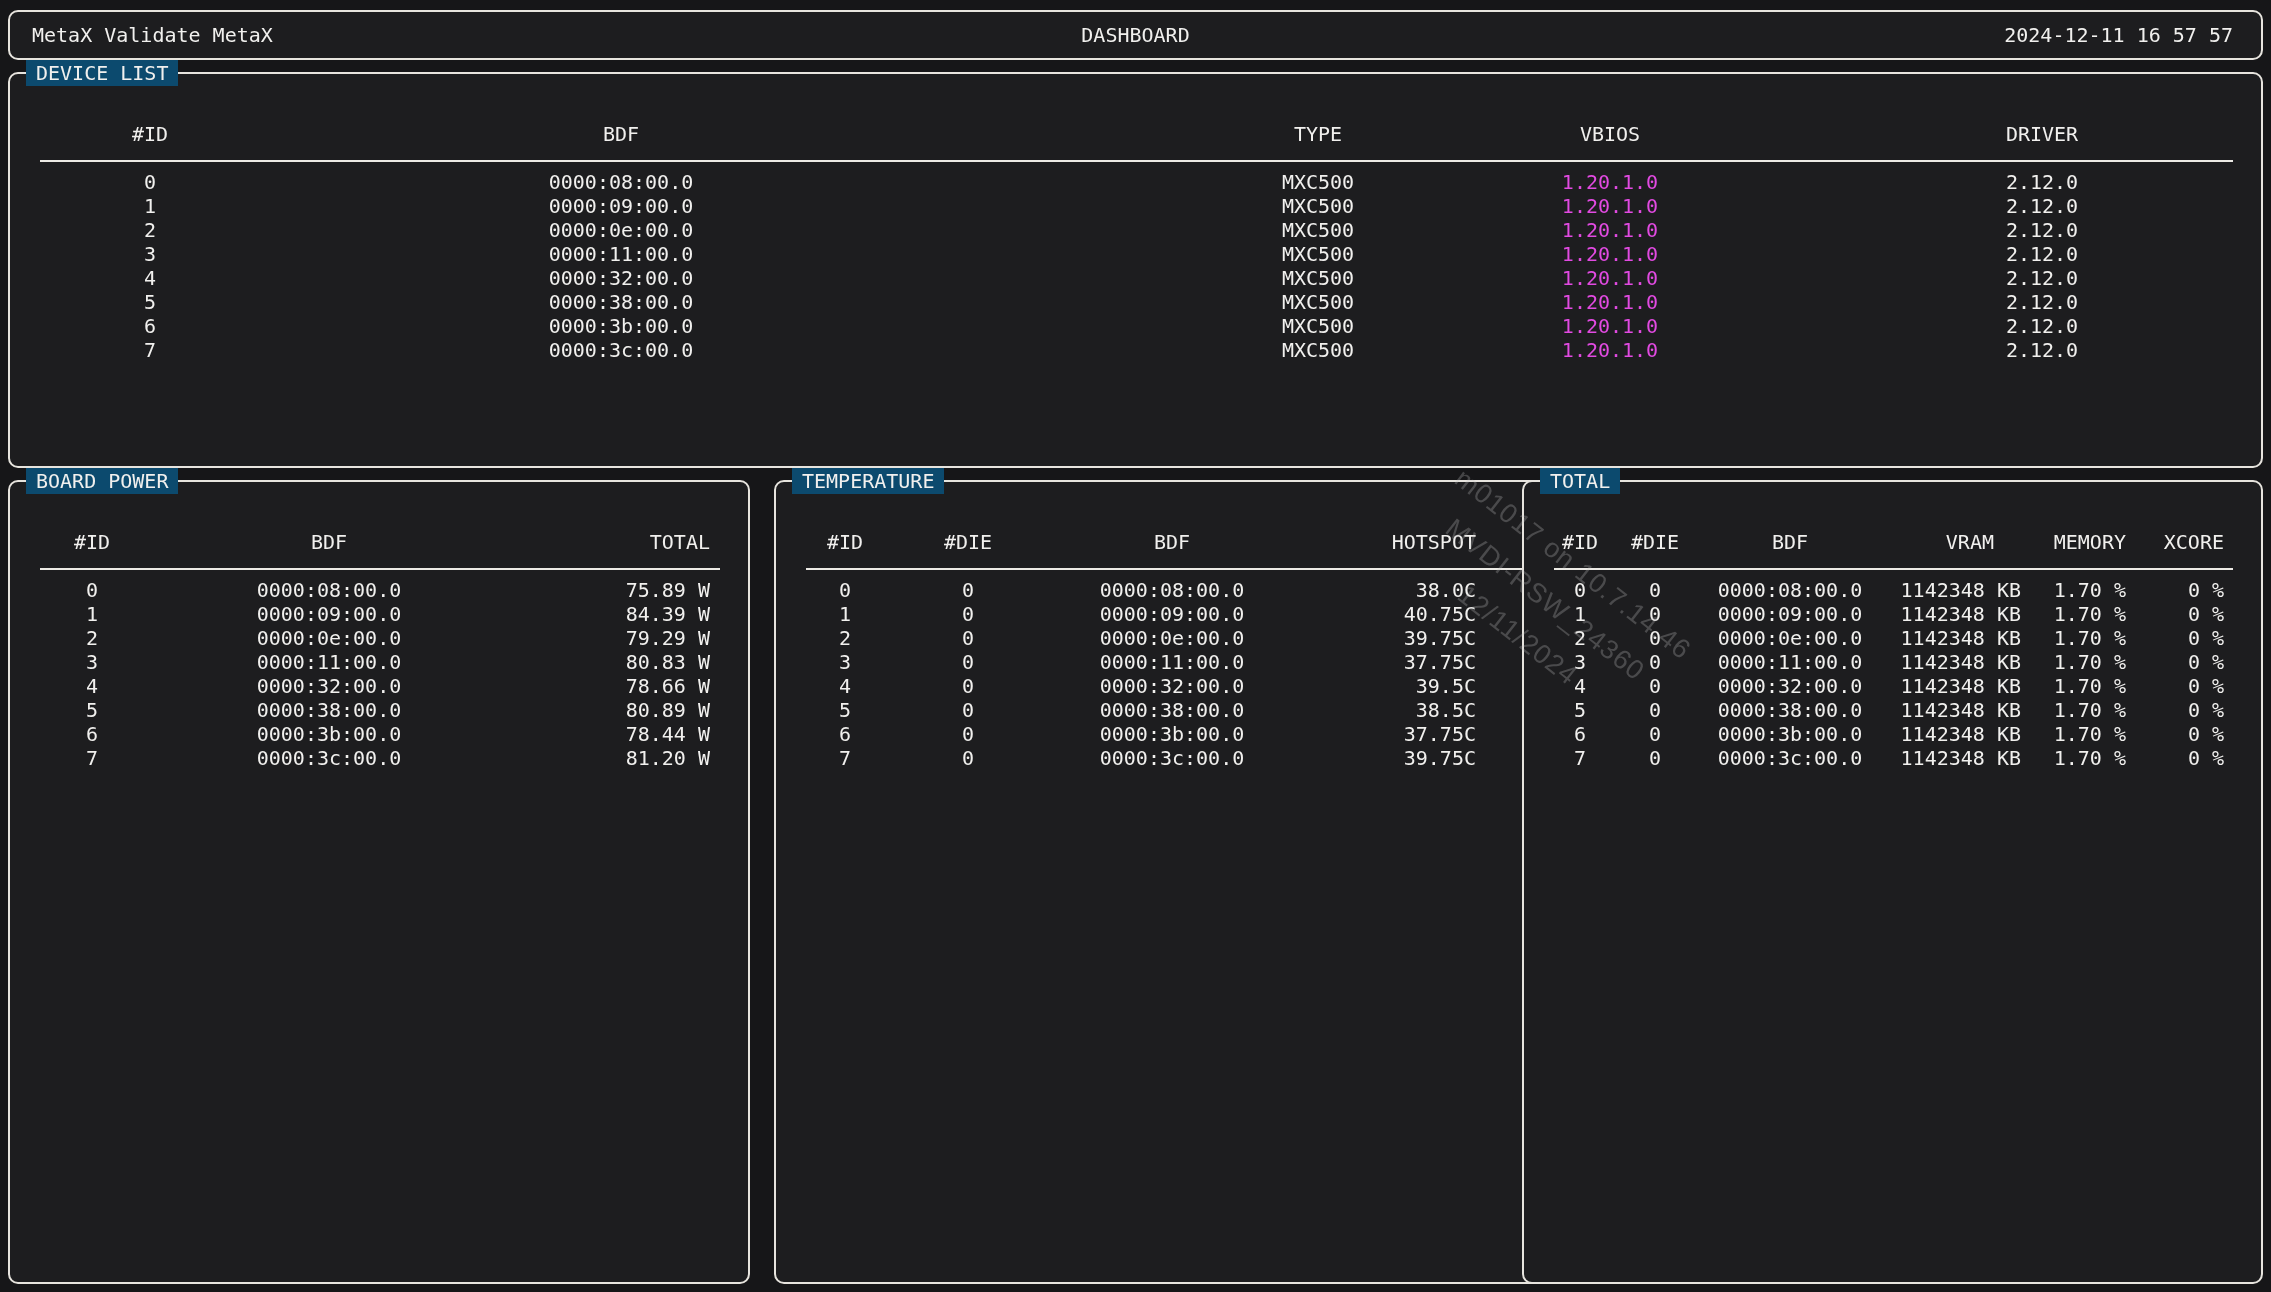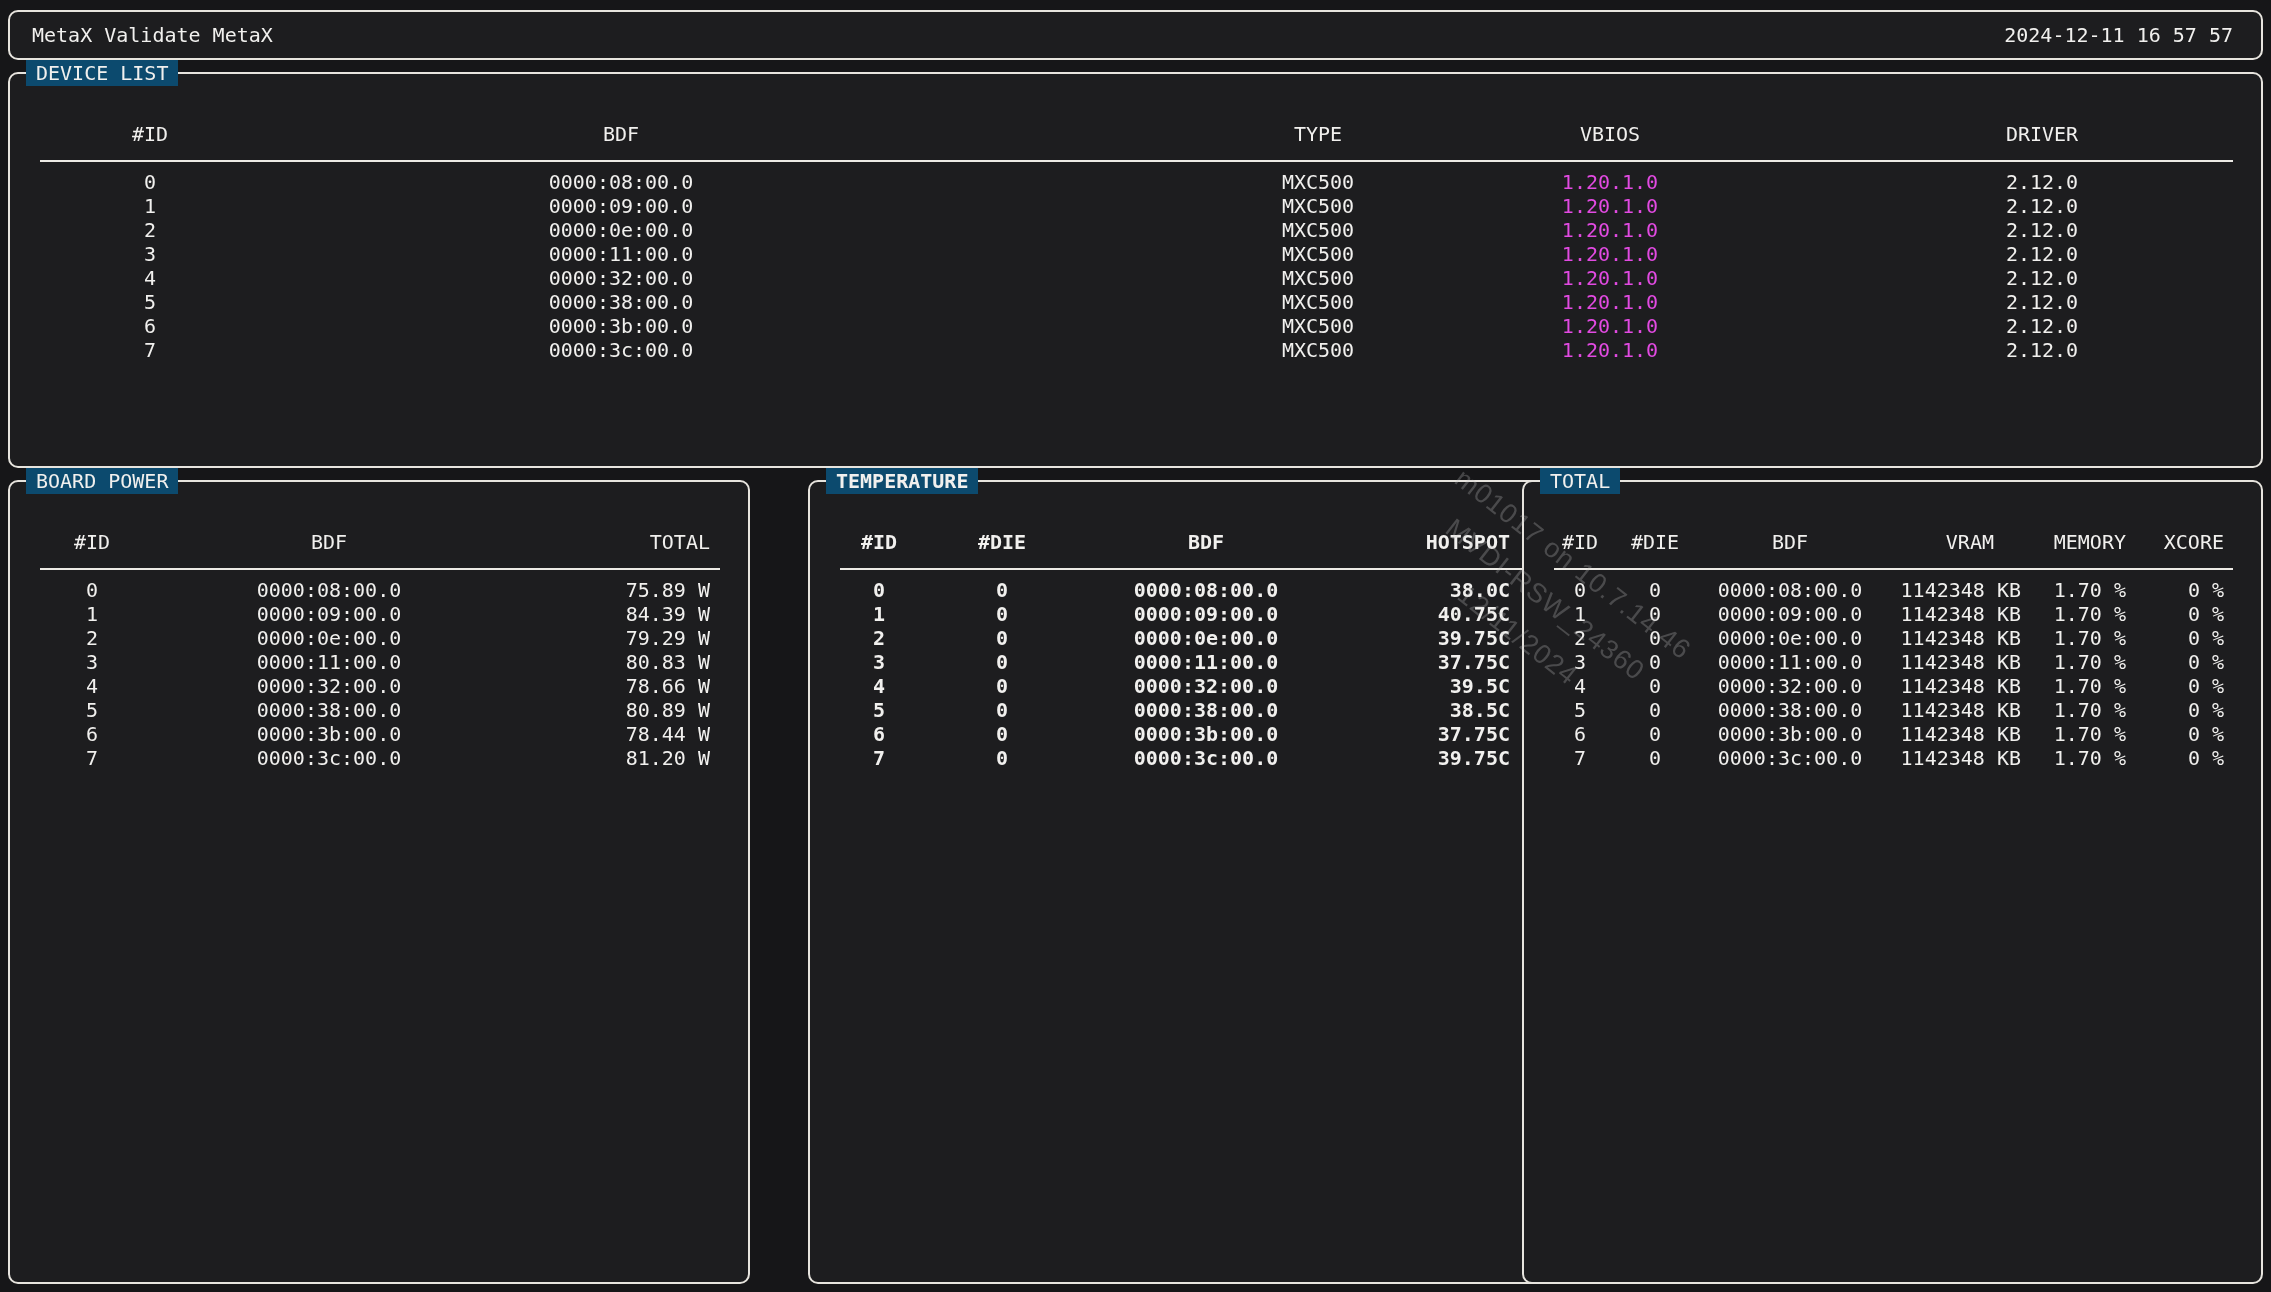--- a/index.html
+++ b/index.html
@@ -30,21 +30,21 @@
     position: absolute;
     top: -14px; left: 16px;
     background: #0c4a6e;
     padding: 0 10px;
     font-size: 20px;
     line-height: 26px;
     white-space: nowrap;
   }
   .p-device { left: 8px;    top: 72px;  width: 2255px; height: 396px; }
   .p-power  { left: 8px;    top: 480px; width: 742px;  height: 804px; }
-  .p-temp   { left: 808px;  top: 480px; width: 896px;  height: 804px; font-weight: bold; }
+  .p-temp   { left: 774px;  top: 480px; width: 896px;  height: 804px; }
   .p-usage  { left: 1522px; top: 480px; width: 741px;  height: 804px; }
   
   .ttable { position: absolute; left: 0; top: 0; right: 0; bottom: 0; }
   .trow {
     position: absolute; left: 0; right: 0;
     height: 24px; line-height: 24px;
     font-size: 20px;
     white-space: nowrap;
   }
   .trow.header { top: 48px; }
@@ -70,20 +70,21 @@
     white-space: nowrap;
     z-index: 10;
     pointer-events: none;
   }
 </style>
 </head>
 <body>
 
 <div class="box topbar">
   <span class="tb-left">MetaX Validate MetaX</span>
+  <span class="tb-center">DASHBOARD</span>
   <span class="tb-right">2024-12-11 16 57 57</span>
 </div>
 
 <div class="box p-device">
   <span class="panel-title">DEVICE LIST</span>
   <div class="ttable" id="device-table">
       <div class="trow header" style="top: 48px;">
         <span class="tcell c" style="left: 140px;">#ID</span>
         <span class="tcell c" style="left: 611px;">BDF</span>
         <span class="tcell c" style="left: 1308px;">TYPE</span>

